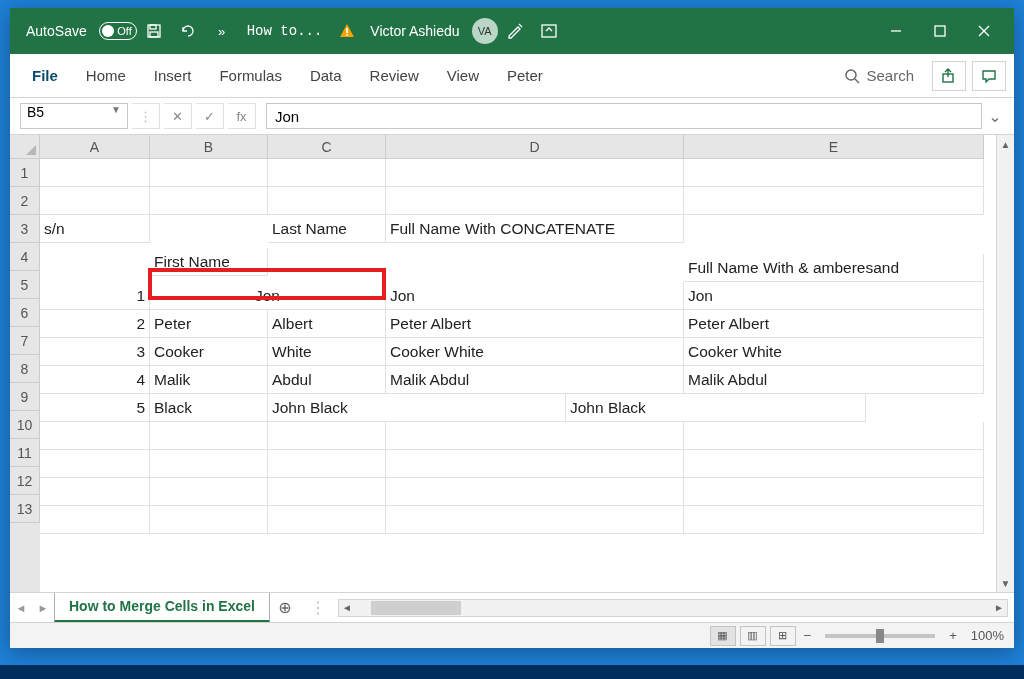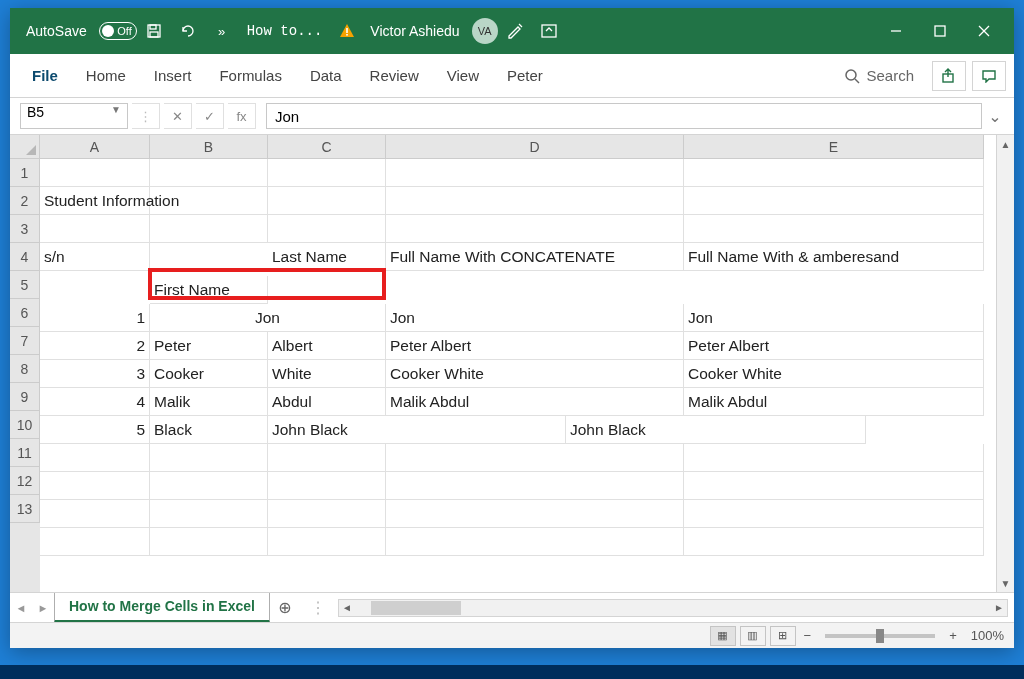--- a/index.html
+++ b/index.html
@@ -223,39 +223,32 @@
           </div>
         <div class="cells" id="cells" style="position:relative">
             <div class="cell-row">
               <div class="cell" style="width: 110px; height: 28px;"></div>
               <div class="cell" style="width: 118px; height: 28px;"></div>
               <div class="cell" style="width: 118px; height: 28px;"></div>
               <div class="cell" style="width: 298px; height: 28px;"></div>
               <div class="cell" style="width: 300px; height: 28px;"></div>
             </div>
             <div class="cell-row">
-              <div class="cell" style="width: 110px; height: 28px; overflow: visible; z-index: 1;">Student Information</div>
-              <div class="cell" style="width: 118px; height: 28px;"></div>
-              <div class="cell" style="width: 118px; height: 28px;"></div>
-              <div class="cell" style="width: 298px; height: 28px;"></div>
-              <div class="cell" style="width: 300px; height: 28px;"></div>
-            </div>
-            <div class="cell-row">
               <div class="cell" style="width: 110px; height: 28px;"></div>
               <div class="cell" style="width: 118px; height: 28px;"></div>
               <div class="cell" style="width: 118px; height: 28px;"></div>
               <div class="cell" style="width: 298px; height: 28px;"></div>
               <div class="cell" style="width: 300px; height: 28px;"></div>
             </div>
             <div class="cell-row">
               <div class="cell" style="width: 110px; height: 28px;">s/n</div>
               <div class="cell" style="width: 118px; height: 28px; margin-top: 33px;">First Name</div>
               <div class="cell" style="width: 118px; height: 28px;">Last Name</div>
               <div class="cell" style="width: 298px; height: 28px;">Full Name With CONCATENATE</div>
-              <div class="cell" style="width: 300px; height: 28px;">Full Name With &amp; amberesand</div>
+              <div class="cell" style="width: 300px; height: 28px; margin-top: 39px;">Full Name With &amp; amberesand</div>
             </div>
             <div class="cell-row">
               <div class="cell num" style="width: 110px; height: 28px;">1</div>
               <div class="cell" style="width: 236px; height: 28px; justify-content: center;">Jon</div>
               <div class="cell" style="width: 298px; height: 28px;">Jon</div>
               <div class="cell" style="width: 300px; height: 28px;">Jon</div>
             </div>
             <div class="cell-row">
               <div class="cell num" style="width: 110px; height: 28px;">2</div>
               <div class="cell" style="width: 118px; height: 28px;">Peter</div>

